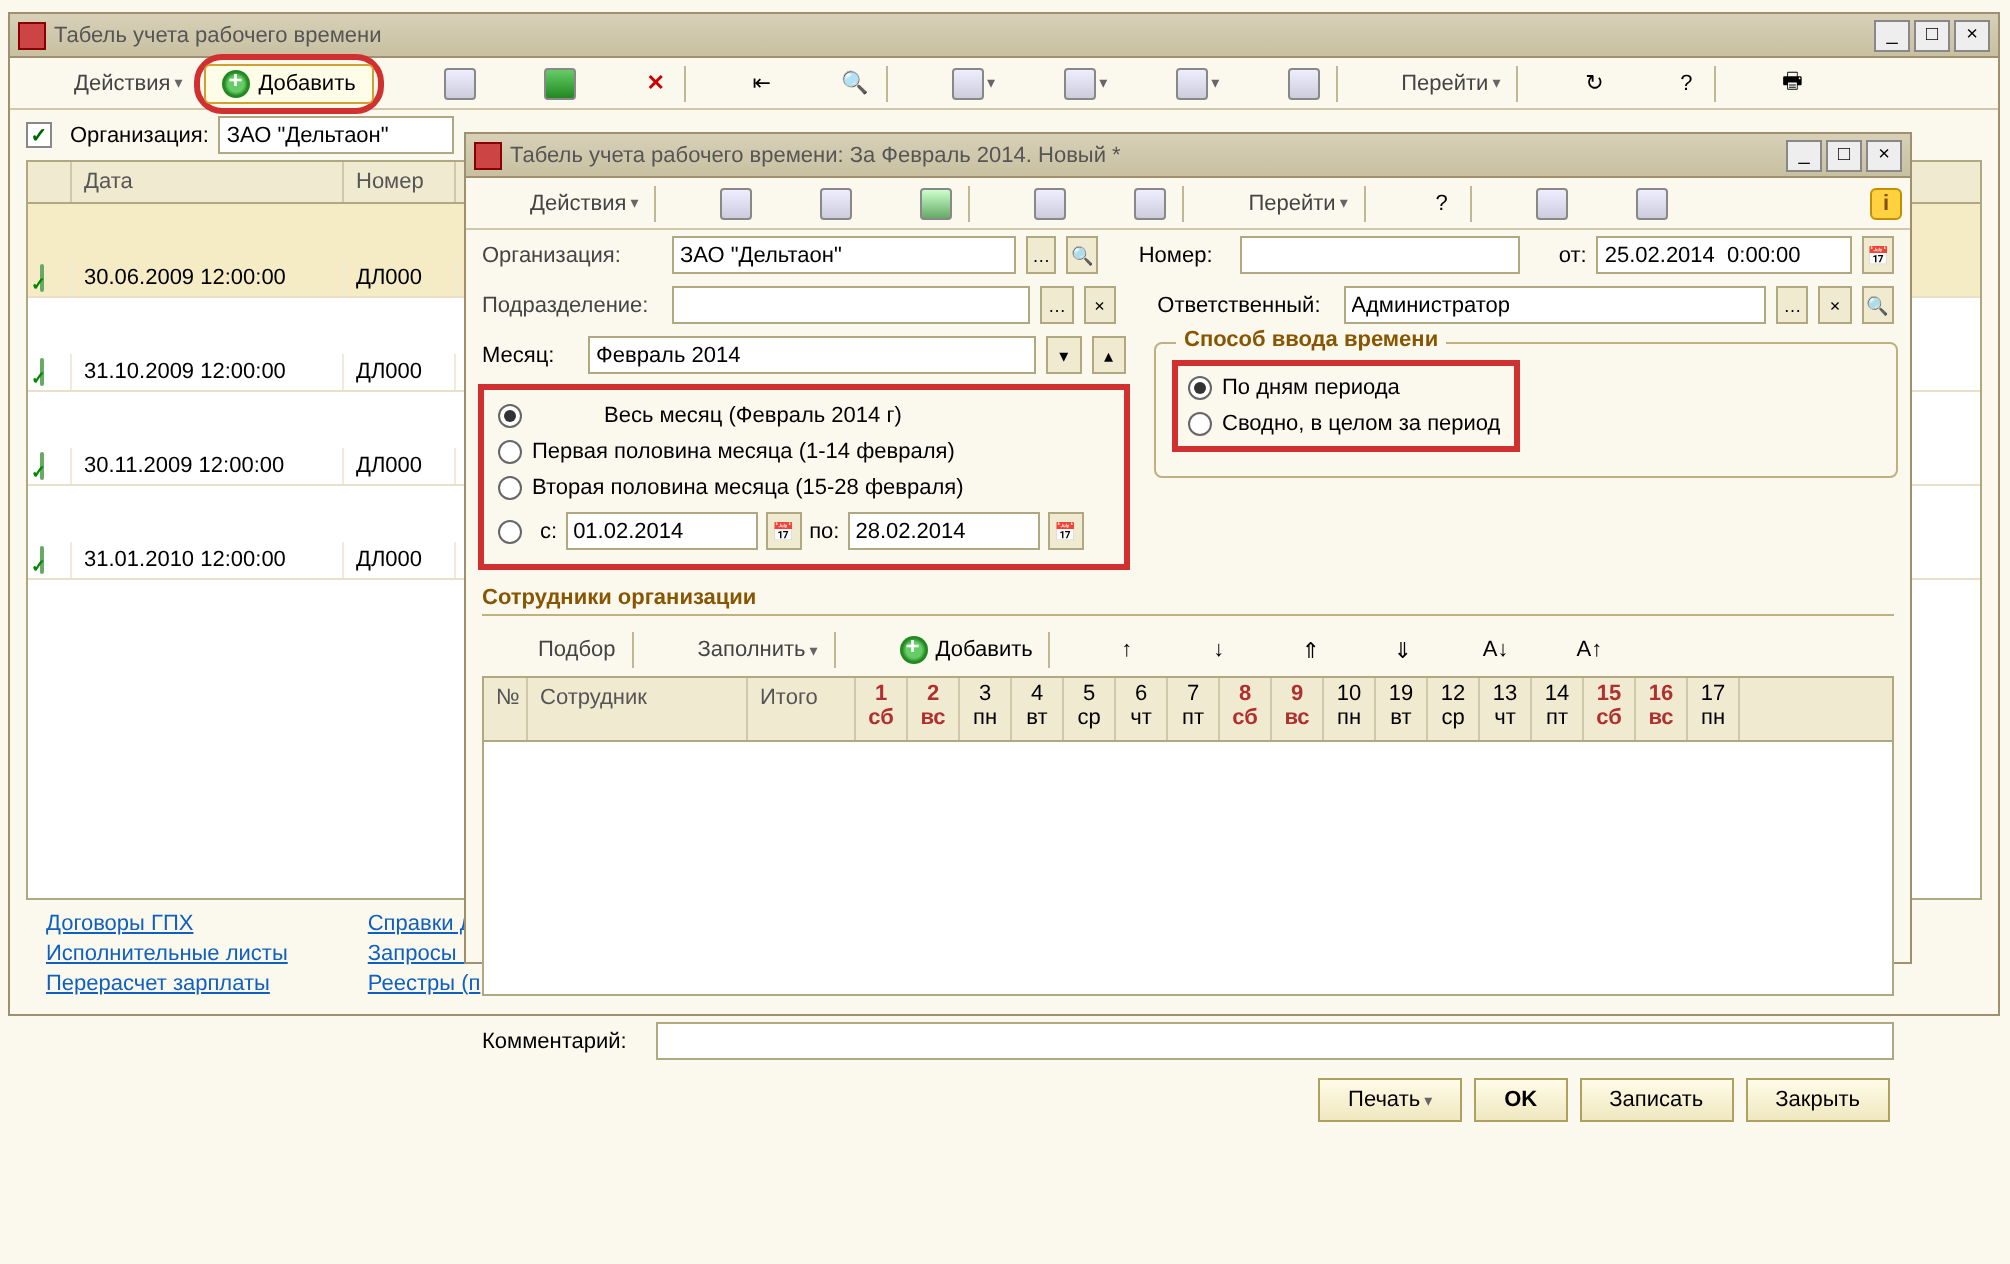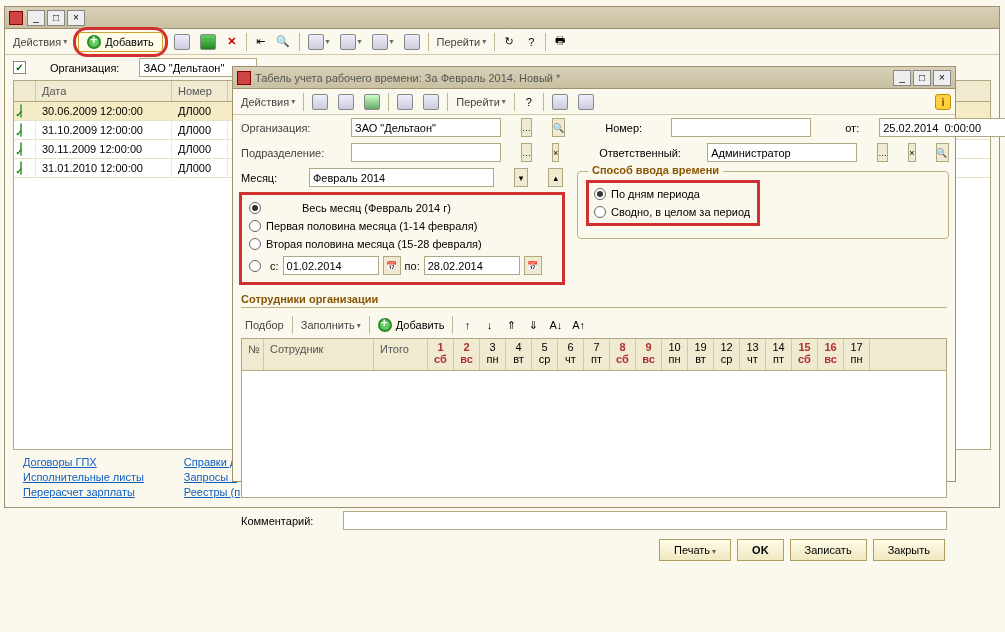--- a/index.html
+++ b/index.html
@@ -5,61 +5,62 @@
 * { box-sizing: border-box; font-family: Arial, sans-serif; font-size: 11px; }
 body { margin: 0; background: #fbf8ee; width: 1005px; height: 632px; overflow: hidden; position: relative; }
 .window { border: 1px solid #a09070; background: #fbf8ee; position: absolute; }
 .titlebar { height: 22px; background: linear-gradient(#d8d0b8, #c8c0a0); display: flex; align-items: center; padding: 0 4px; border-bottom: 1px solid #a09070; }
 .titlebar-icon { width: 14px; height: 14px; margin-right: 4px; background: #c44; border: 1px solid #800; }
 .titlebar-text { flex: 1; color: #555; font-weight: normal; }
 .titlebar-btns { display: flex; gap: 2px; }
 .titlebar-btn { width: 18px; height: 16px; border: 1px solid #888; background: #eee; display: flex; align-items: center; justify-content: center; cursor: pointer; font-size: 10px; }
 .toolbar { height: 26px; background: #fbf8ee; border-bottom: 1px solid #d0c8a8; display: flex; align-items: center; padding: 2px 4px; gap: 2px; }
 .toolbar-label { color: #444; padding: 0 2px; }
-.toolbar-btn { height: 20px; min-width: 20px; border: 1px solid transparent; background: transparent; display: inline-flex; align-items: center; justify-content: center; padding: 0 3px; cursor: pointer; border-radius: 2px; }
+.toolbar-btn { height: 20px; min-width: 20px; border: 1px solid transparent; background: transparent; display: inline-flex; align-items: center; justify-content: center; padding: 0 3px; cursor: pointer; border-radius: 2px; margin-left: 24px; }
 .toolbar-sep { width: 1px; height: 18px; background: #c0b890; margin: 0 2px; }
 .add-btn { border: 1px solid #d0a030; background: #fffde8; border-radius: 3px; padding: 2px 8px; display: inline-flex; align-items: center; gap: 4px; }
 .add-btn-highlight { border: 3px solid #d03030; border-radius: 14px; padding: 2px; display: inline-block; }
 .icon { width: 14px; height: 14px; display: inline-block; }
 .icon-plus { background: radial-gradient(#6c6 40%, #282 60%); border-radius: 50%; position: relative; }
 .icon-plus::after { content: "+"; color: #fff; font-weight: bold; position: absolute; top: -2px; left: 3px; font-size: 12px; }
 .dropdown-arrow::after { content: "▾"; margin-left: 2px; font-size: 8px; color: #666; }
-.field-row { display: flex; align-items: center; padding: 3px 8px; gap: 20px; }
+.field-row { display: flex; align-items: center; padding: 3px 8px; gap: 5px; }
 .field-label { color: #444; min-width: 90px; }
 .text-input { height: 19px; border: 1px solid #b0a880; background: #fff; padding: 0 3px; }
 .input-btn { width: 18px; height: 19px; border: 1px solid #b0a880; background: #f0ead0; display: inline-flex; align-items: center; justify-content: center; cursor: pointer; font-size: 9px; }
 .checkbox { width: 13px; height: 13px; border: 1px solid #888; background: #fff; margin-right: 4px; display: inline-flex; align-items: center; justify-content: center; }
 .checkbox.checked::after { content: "✓"; font-size: 10px; color: #060; font-weight: bold; }
 .radio { width: 12px; height: 12px; border: 1px solid #666; border-radius: 50%; background: #fff; margin-right: 5px; display: inline-flex; align-items: center; justify-content: center; }
 .radio.checked::after { content: ""; width: 6px; height: 6px; border-radius: 50%; background: #333; }
 .grid { border: 1px solid #b0a880; background: #fff; }
 .grid-header { display: flex; background: #f0ead0; border-bottom: 1px solid #b0a880; }
 .grid-header-cell { padding: 4px 6px; border-right: 1px solid #d0c8a8; color: #555; }
 .grid-row { display: flex; border-bottom: 1px solid #e8e0c8; }
 .grid-row.selected { background: #f5ebc5; }
-.grid-cell { padding: 3px 6px; border-right: 1px solid #f0ead8; }
+.grid-cell { padding: 3px 6px; border-right: 1px solid #f0ead8; margin-top: 28px; }
 .row-icon { width: 16px; height: 14px; background: #dfd; border: 1px solid #6a6; border-radius: 2px; position: relative; }
 .row-icon::after { content: "✓"; color: #080; font-size: 9px; position: absolute; bottom: -2px; right: -2px; font-weight: bold; }
 .link { color: #1060c0; text-decoration: underline; cursor: pointer; }
 .groupbox { border: 1px solid #c0b080; border-radius: 4px; margin: 6px; padding: 8px; position: relative; }
 .groupbox-title { position: absolute; top: -8px; left: 10px; background: #fbf8ee; padding: 0 4px; color: #885500; font-weight: bold; }
 .red-highlight { border: 3px solid #d03030; }
 .section-title { color: #885500; font-weight: bold; padding: 2px 0; border-bottom: 1px solid #c0b080; margin: 4px 8px; }
 .main-btn { height: 22px; padding: 0 14px; border: 1px solid #b0a060; background: linear-gradient(#fffce8, #f0e8c0); border-radius: 0; cursor: pointer; }
 .day-header { text-align: center; padding: 2px 0; width: 26px; border-right: 1px solid #d0c8a8; }
 .day-header.weekend { color: #b03030; font-weight: bold; }
 .toolbar-icon-generic { width: 16px; height: 16px; border: 1px solid #888; background: linear-gradient(#eef, #ccd); border-radius: 2px; }
 .yellow-tip { width: 16px; height: 16px; background: #ffd040; border: 1px solid #c09000; border-radius: 3px; display: flex; align-items: center; justify-content: center; font-weight: bold; color: #805000; }
 </style>
 </head>
 <body>
 
 <div class="window" style="left:4px; top:6px; width:996px; height:502px;">
   <div class="titlebar">
     <span class="titlebar-icon"></span>
+    <span class="titlebar-text">Табель учета рабочего времени</span>
     <div class="titlebar-btns">
       <span class="titlebar-btn">_</span>
       <span class="titlebar-btn">□</span>
       <span class="titlebar-btn">×</span>
     </div>
   </div>
   <div class="toolbar">
     <span class="toolbar-btn toolbar-label dropdown-arrow">Действия</span>
     <span class="add-btn-highlight">
       <span class="add-btn">

